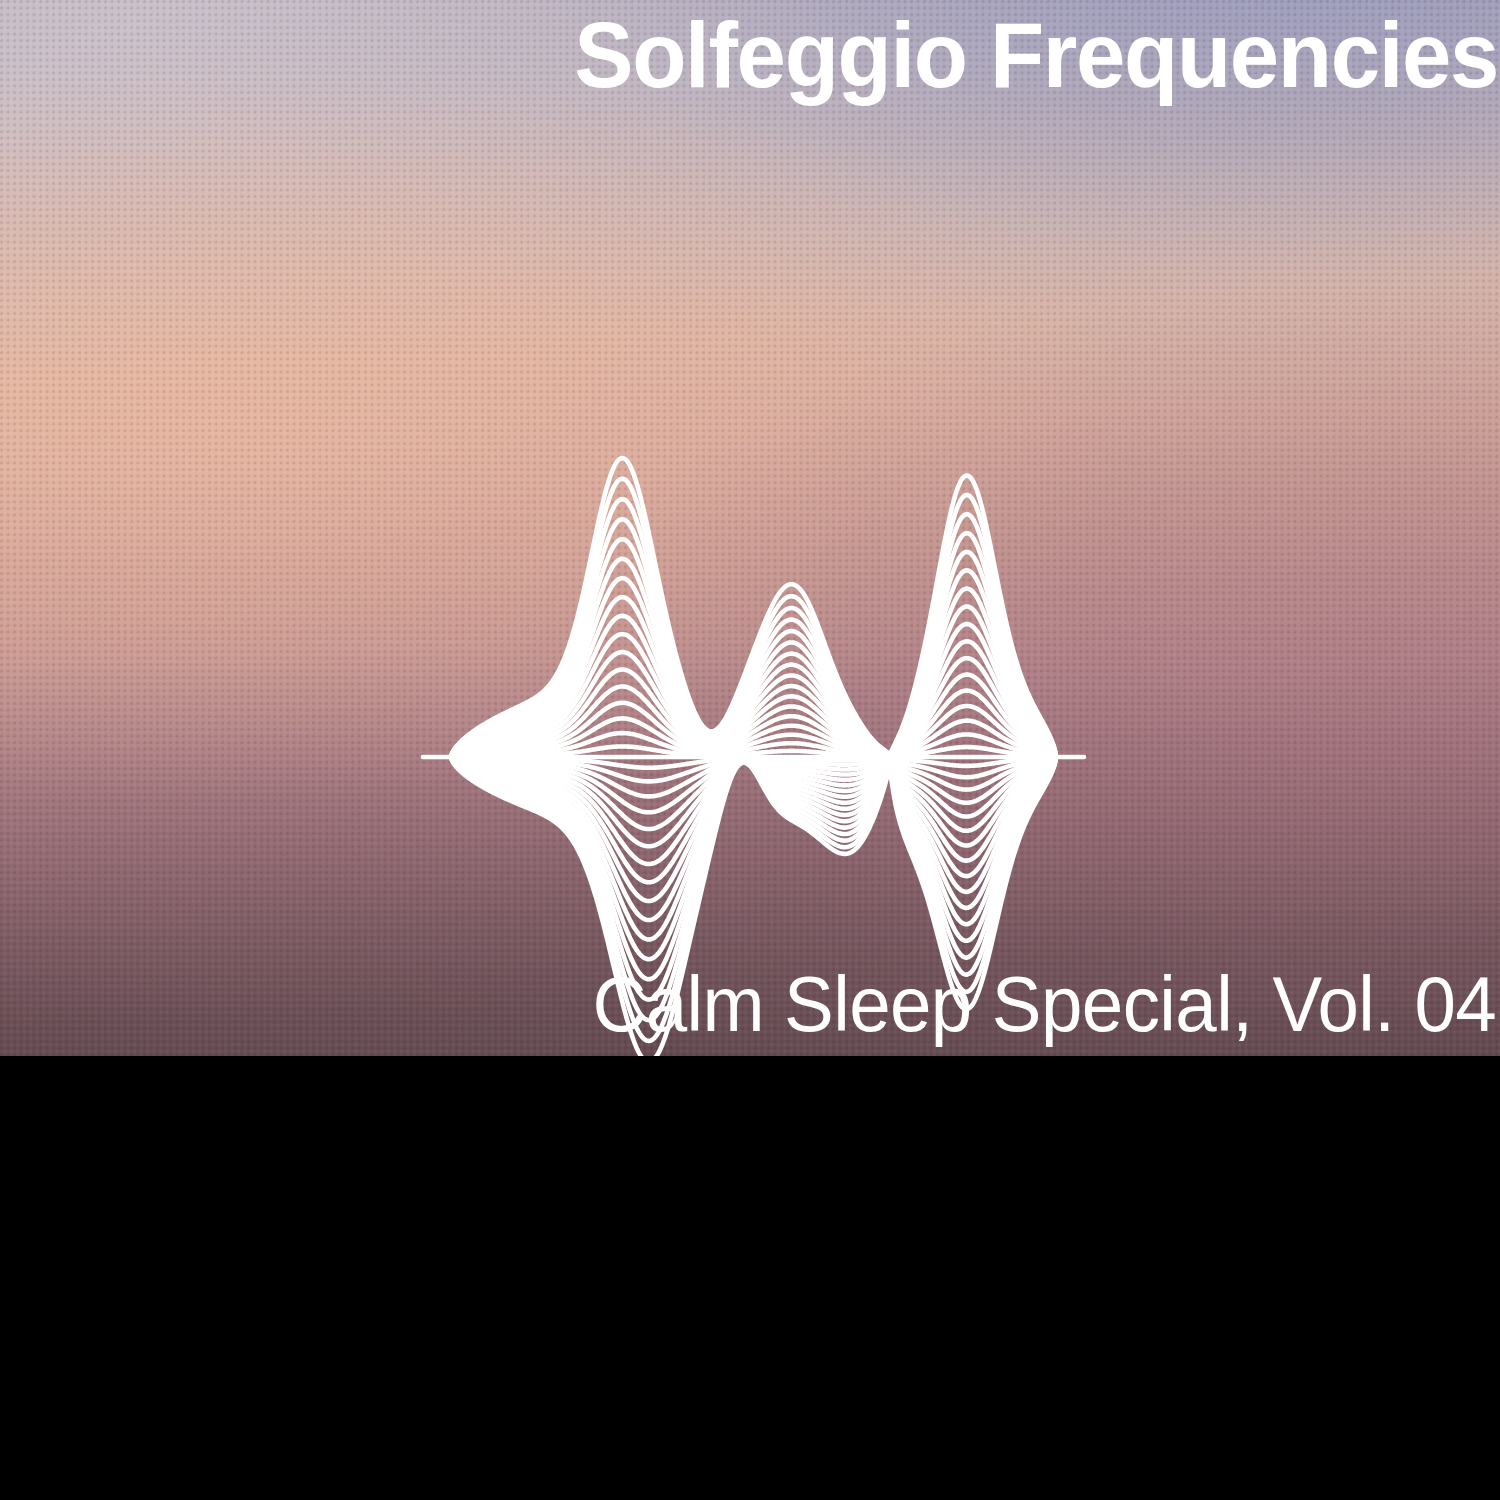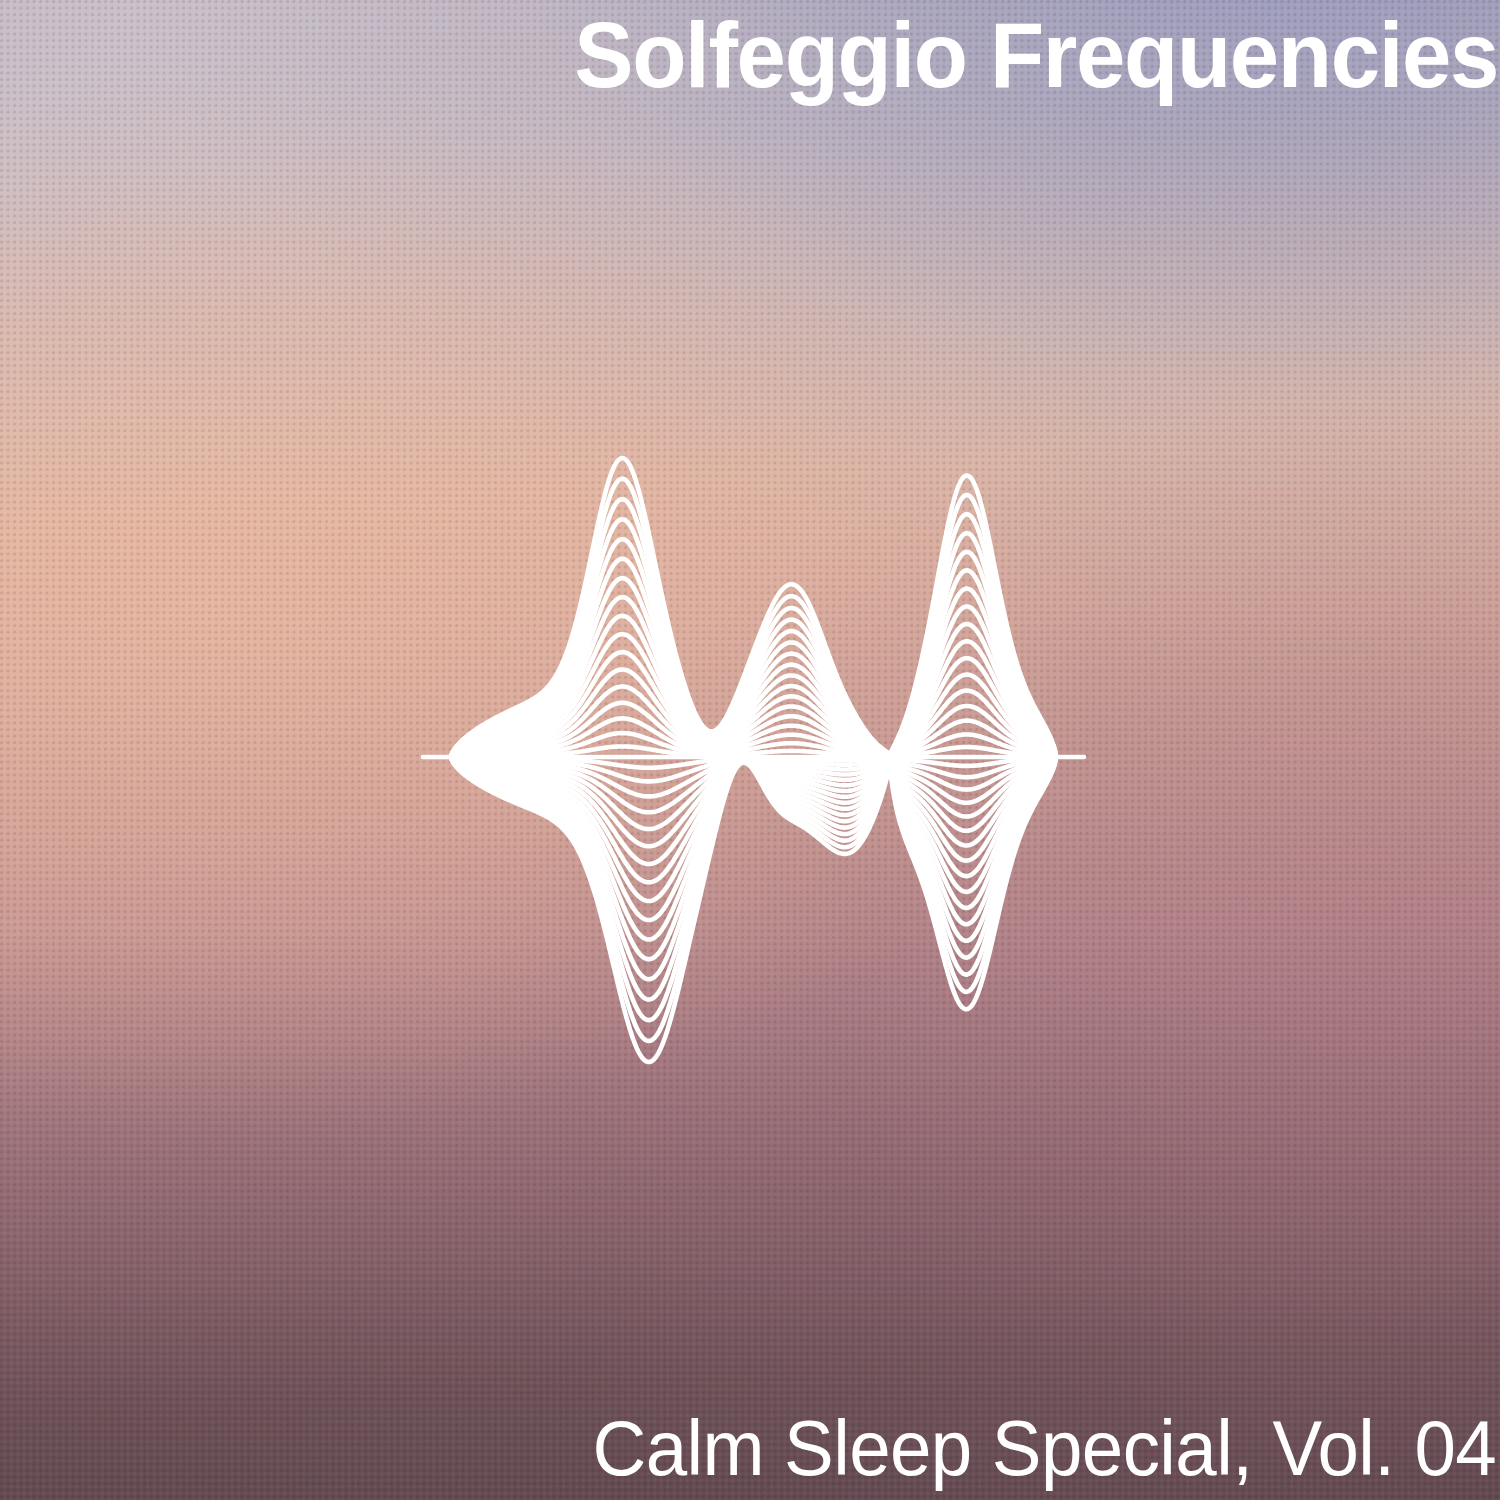--- a/index.html
+++ b/index.html
@@ -4,21 +4,21 @@
 <title>Album Cover</title>
 <style>
   html, body {
     margin: 0;
     padding: 0;
     background: #000;
   }
   #cover {
     position: relative;
     width: 1500px;
-    height: 1500px;
+    height: 1056px;
     overflow: hidden;
     font-family: "Liberation Sans", sans-serif;
     background: #15803d;
   }
 
   
   .bg-layer {
     position: absolute;
     inset: 0;
     pointer-events: none;

